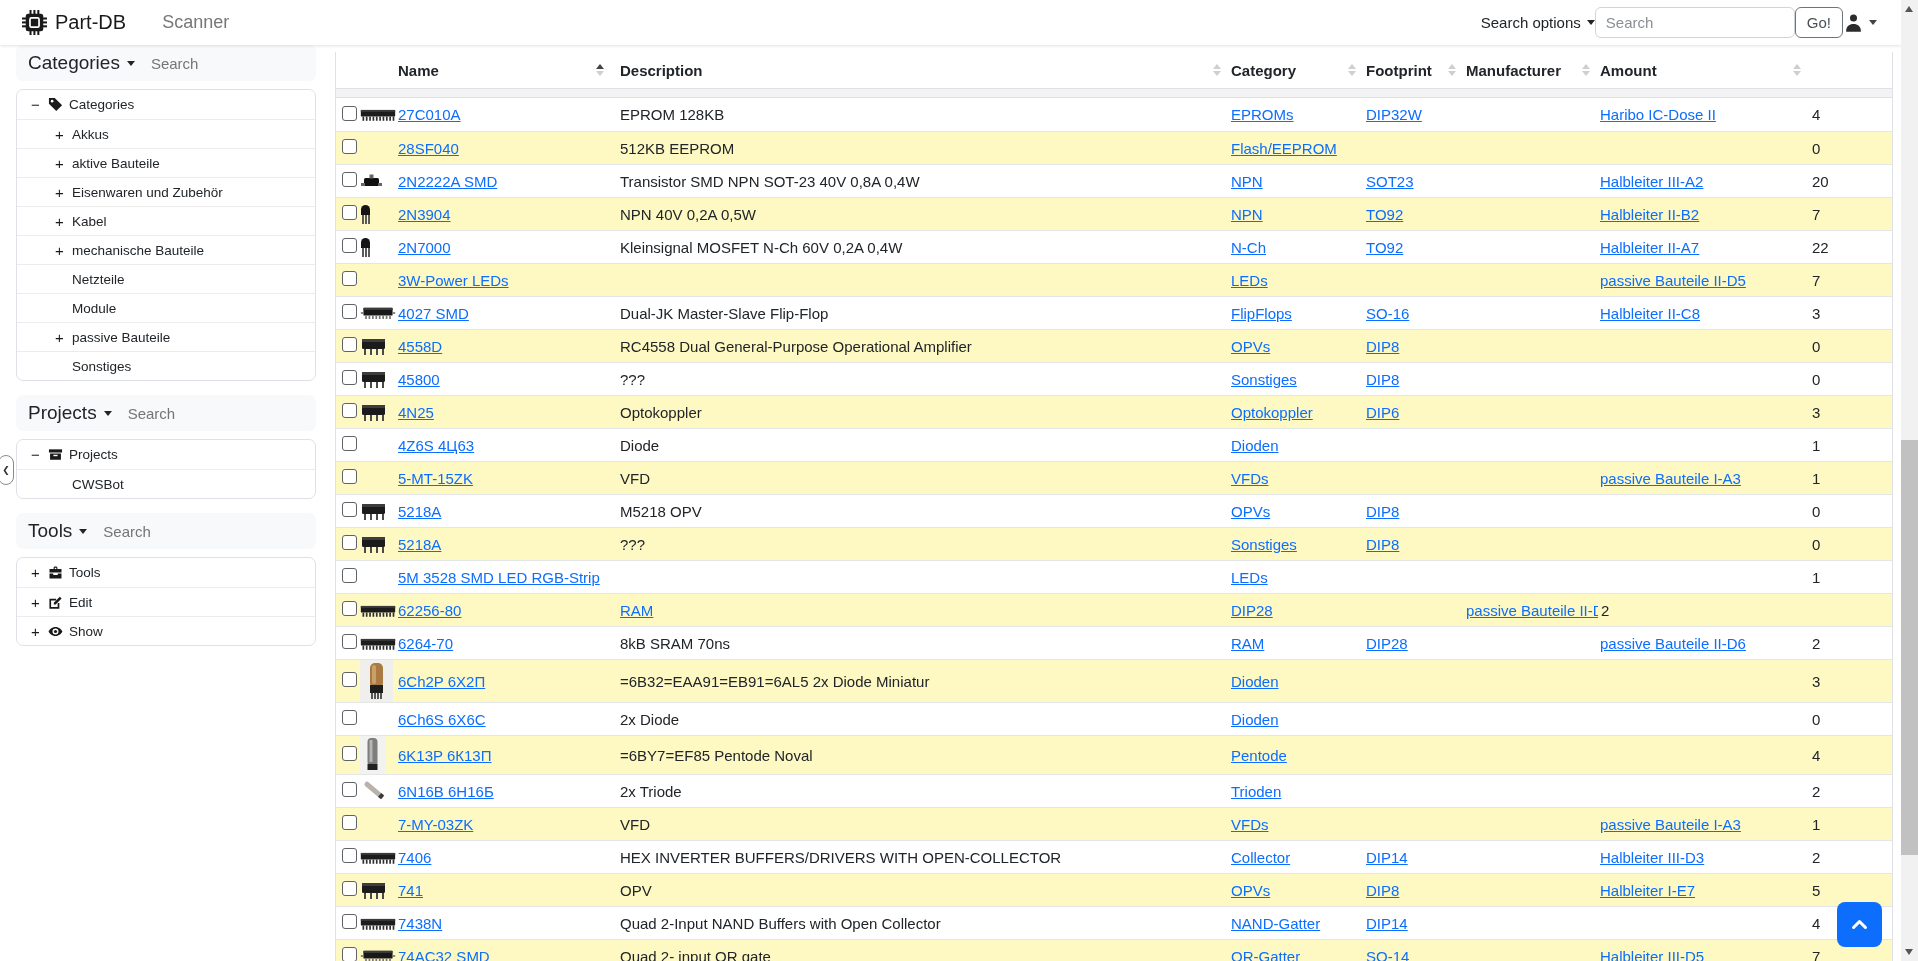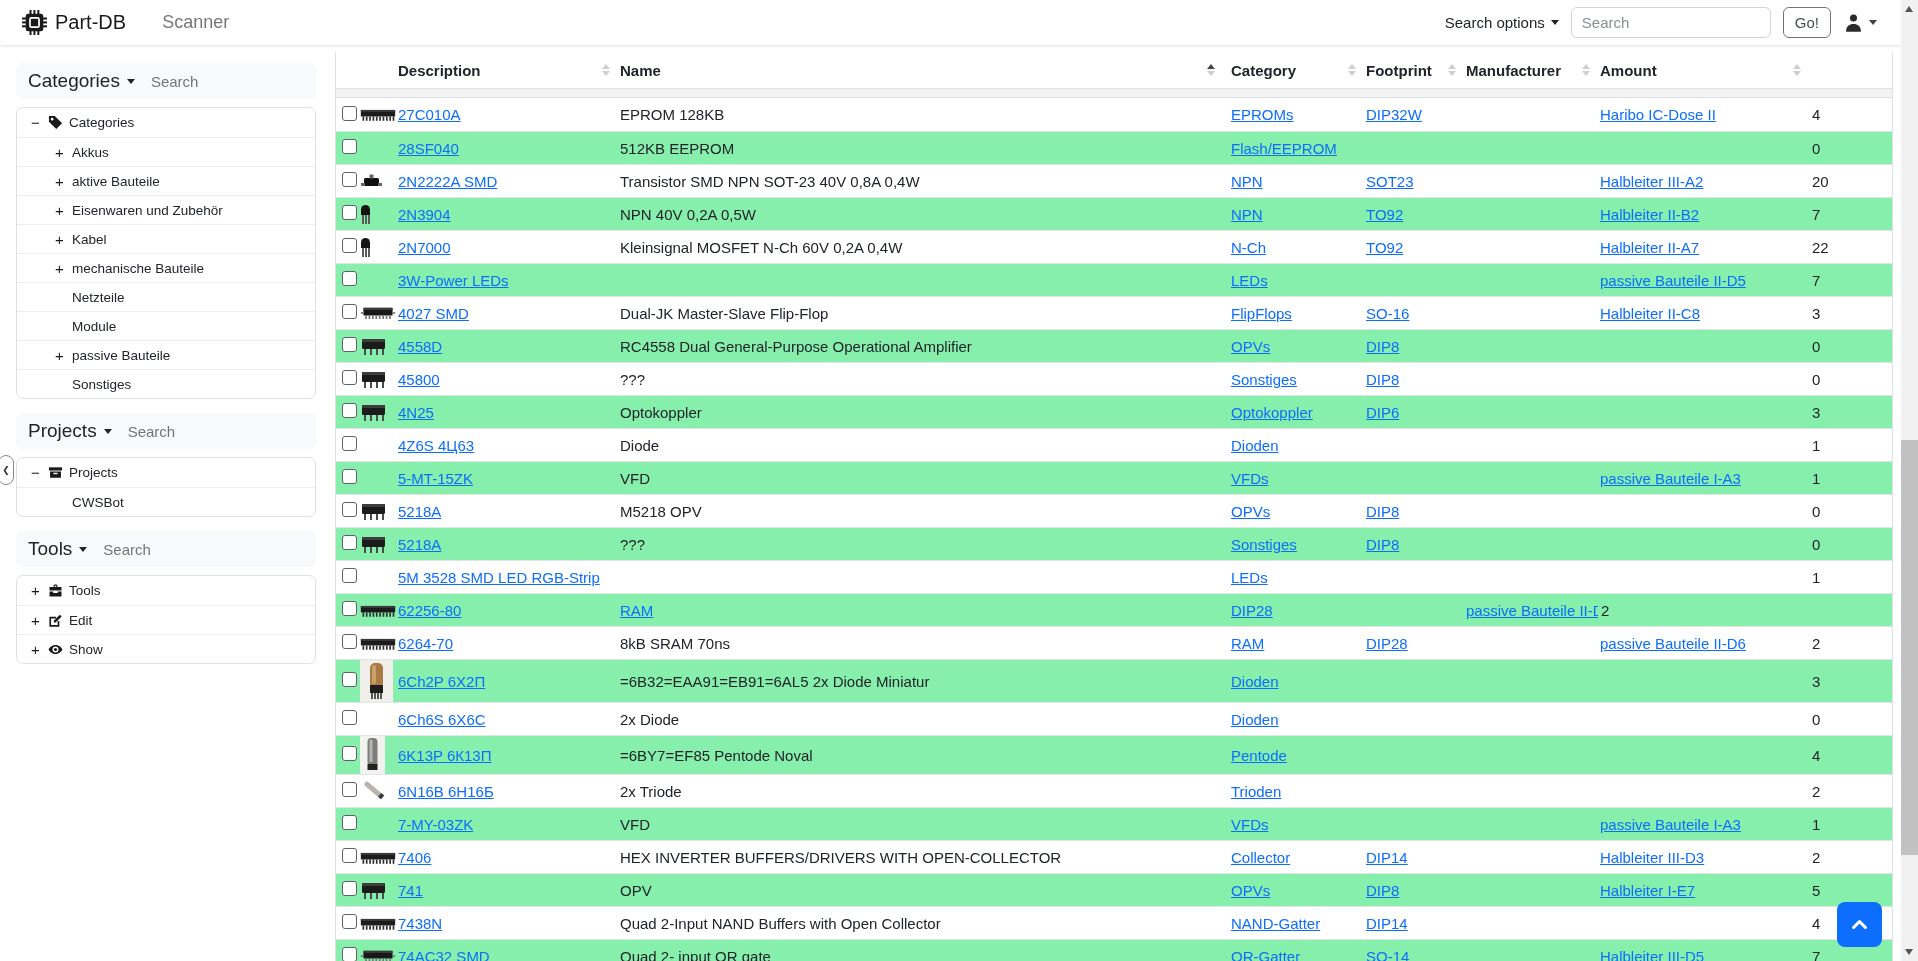--- a/index.html
+++ b/index.html
@@ -6,31 +6,31 @@
   html,body { width:1918px; height:961px; overflow:hidden; background:#fff;
     font-family:"Liberation Sans","DejaVu Sans",sans-serif; color:#212529; }
   #app { position:relative; width:1918px; height:961px; }
 
   
   .navbar { position:absolute; top:0; left:0; width:1901px; height:45px; background:#fff;
     box-shadow:0 1px 3px rgba(0,0,0,.12); display:flex; align-items:center; padding:0 14px 0 22px; z-index:5; }
   .brand { display:flex; align-items:center; gap:8px; cursor:pointer; }
   .brand-title { font-size:20px; font-weight:500; color:#1a1a1a; }
   .nav-link { margin-left:36px; font-size:18px; color:#777; cursor:pointer; }
-  .nav-right { margin-left:auto; display:flex; gap:12px; }
+  .nav-right { margin-left:auto; display:flex; }
   .search-opts { font-size:15px; color:#212529; display:flex; align-items:center; gap:6px; cursor:pointer; }
   .caret-down { width:0; height:0; border-left:4px solid transparent; border-right:4px solid transparent; border-top:5px solid #212529; display:inline-block; }
   .search-input { width:200px; height:31px; border:1px solid #ced4da; border-radius:6px; padding:0 10px; font-size:15px; color:#212529; outline:none; }
   .search-input::placeholder { color:#8a8f94; }
   .go-btn { height:31px; padding:0 11px; font-size:15px; color:#495057; background:#fff;
     border:1px solid #6c757d; border-radius:6px; cursor:pointer; }
   .user-menu { display:flex; align-items:center; gap:5px; cursor:pointer; padding-right:10px; }
 
   
-  .sidebar { position:absolute; top:45px; left:0; width:330px; padding:18px 14px 0 16px; }
+  .sidebar { position:absolute; top:27px; left:0; width:330px; padding:18px 14px 0 16px; }
   .sb-head { background:#f8f9fa; border-radius:7px; height:36px; display:flex; align-items:center; padding:0 12px; margin-top:14px; }
   .sb-head:first-child { margin-top:0; }
   .sb-title { font-size:19px; color:#212529; display:flex; align-items:center; gap:7px; cursor:pointer; }
   .sb-search { border:none; background:transparent; outline:none; font-size:15px; width:120px; margin-left:16px; color:#495057; }
   .sb-search::placeholder { color:#757575; }
   .sb-card { margin-top:8px; background:#fff; border:1px solid #dee2e6; border-radius:7px; overflow:hidden; }
   .tree-row { display:flex; align-items:center; height:29px; font-size:13.5px; color:#212529;
     border-top:1px solid #ececec; cursor:pointer; gap:6px; }
   .tree-row:first-child { border-top:none; }
   .tree-pm { width:13px; text-align:center; font-size:15px; color:#1a1a1a; flex:none; }
@@ -41,21 +41,21 @@
 
   
   .main { position:absolute; top:45px; left:335px; width:1558px; height:916px; }
   .ptable { border-left:1px solid #dee2e6; border-right:1px solid #dee2e6; margin-top:7px; }
   .trow { display:grid; grid-template-columns:24px 36px 222px 611px 135px 100px 134px 211px 85px; align-items:center; }
   .thead { height:36px; font-weight:700; font-size:15px; }
   .thead .cell { position:relative; height:100%; display:flex; align-items:center; cursor:pointer; }
   .sliver { height:10px; background:#f3f3f3; border-top:1px solid #dee2e6; border-bottom:1px solid #dee2e6; }
   .rrow { min-height:33px; border-top:1px solid #e3e6e9; font-size:15px; }
   .rrow:first-of-type { border-top:none; }
-  .rrow.striped { background:#86efac; }
+  .rrow.striped { background:#fef9c3; }
   .rrow.tall40 { min-height:40px; } .rrow.tall38 { min-height:38px; }
   .cell { padding:0 4px 0 2px; overflow:hidden; white-space:nowrap; }
   .cell-check { padding-left:6px; overflow:visible; }
   .cell-thumb { overflow:visible; padding:0; display:flex; align-items:center; }
   .cell-amt { padding-left:3px; }
   a.plink { color:#0d6efd; text-decoration:underline; cursor:pointer; }
   input[type="checkbox"].rowcheck { width:15px; height:15px; appearance:none; border:1.6px solid #5f6368;
     border-radius:3px; background:#fff; cursor:pointer; }
   .sort { position:absolute; right:8px; top:50%; transform:translateY(-50%); display:flex; flex-direction:column; gap:2px; }
   .sort i { width:0; height:0; border-left:4px solid transparent; border-right:4px solid transparent; display:block; }
@@ -243,30 +243,30 @@
         </div>
       </div>
   </div>
   <div class="collapse-handle">❮</div>
 
   <div class="main">
     <div class="ptable">
       <div class="trow thead">
           <div class="cell cell-check"></div>
           <div class="cell cell-thumb"></div>
+          <div class="cell cell-name">
+            <span>Name</span>
+            <span class="sort asc" style="right: 14px;">
+              <i class="up"></i>
+              <i class="down"></i>
+            </span>
+          </div>
           <div class="cell cell-desc">
             <span>Description</span>
             <span class="sort">
-              <i class="up"></i>
-              <i class="down"></i>
-            </span>
-          </div>
-          <div class="cell cell-name">
-            <span>Name</span>
-            <span class="sort asc" style="right: 14px;">
               <i class="up"></i>
               <i class="down"></i>
             </span>
           </div>
           <div class="cell cell-category">
             <span>Category</span>
             <span class="sort">
               <i class="up"></i>
               <i class="down"></i>
             </span>

